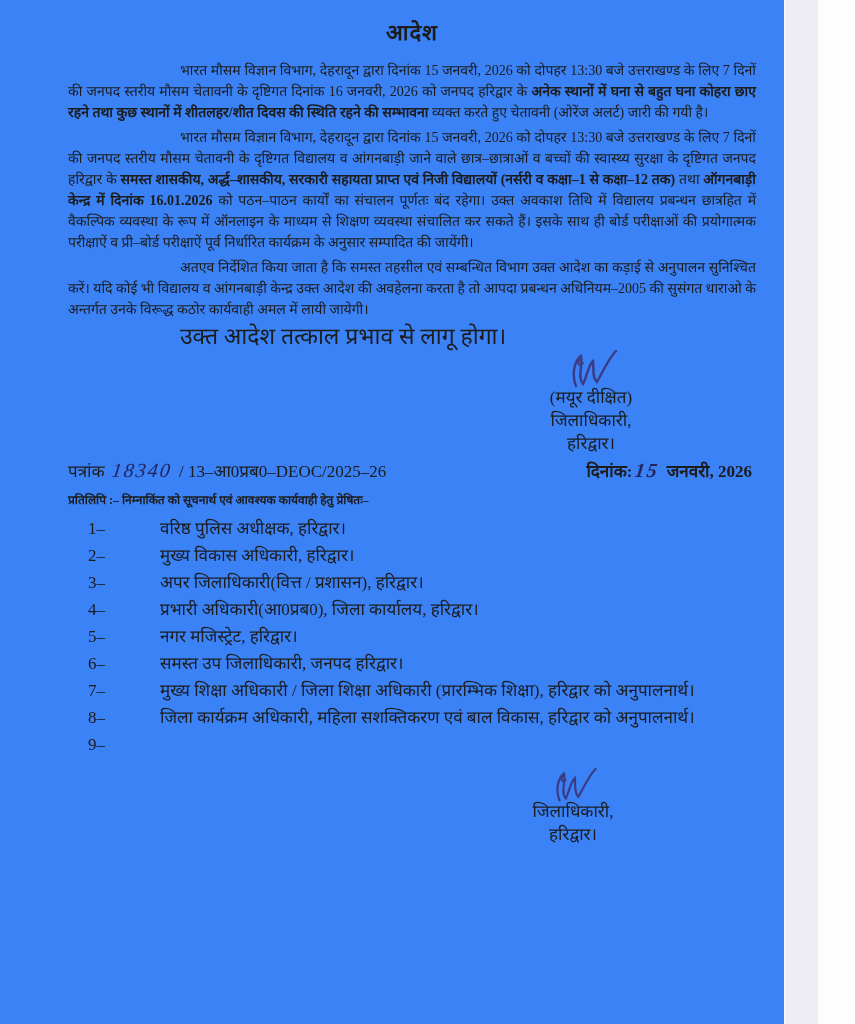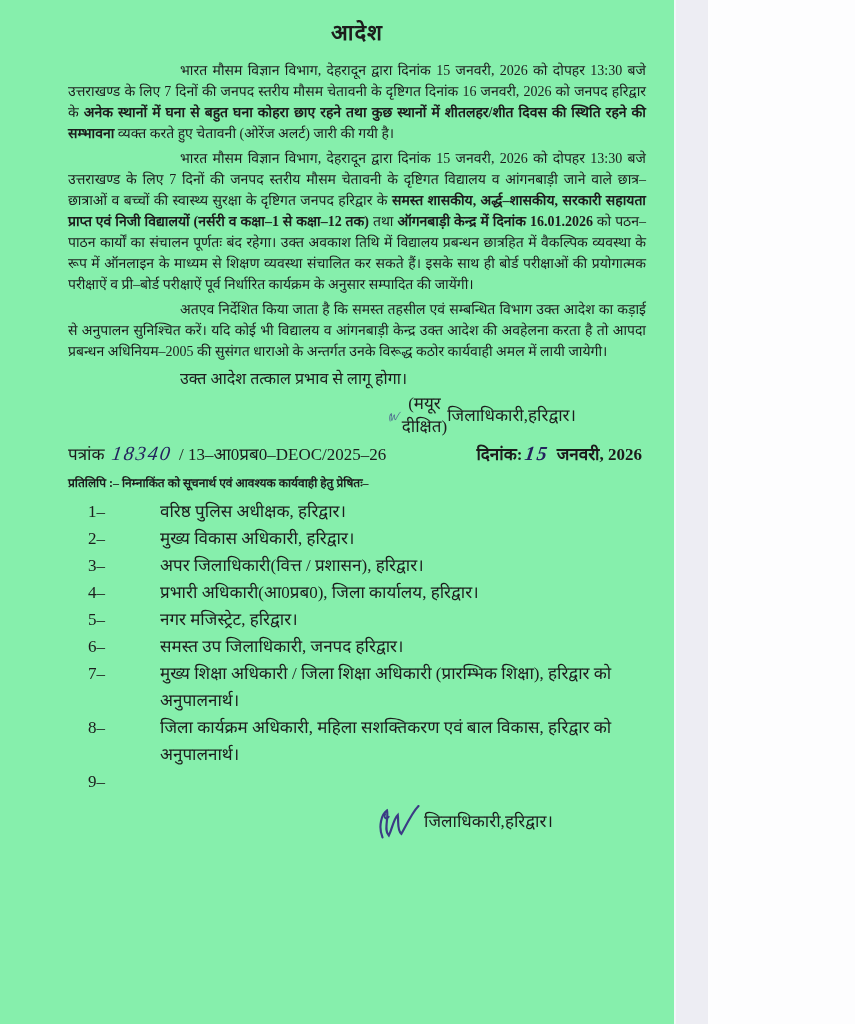--- a/index.html
+++ b/index.html
@@ -5,22 +5,22 @@
   html,body{margin:0;padding:0;}
   body{
     width:855px;height:1024px;
     background:#fdfdfe;
     font-family:"Liberation Serif","DejaVu Sans",sans-serif;
     color:#1c1c1c;
     overflow:hidden;
   }
   .page{
     position:relative;
-    width:708px;height:1024px;
-    background:#86efac;
+    width:818px;height:1024px;
+    background:#3b82f6;
     overflow:hidden;
   }
   .edge-strip{
     position:absolute;top:0;right:0;bottom:0;width:32px;
     background:#ededf3;
     border-left:2px solid #f6f6fa;
   }
   .content{
     position:relative;
     padding:12px 62px 0 68px;
@@ -33,25 +33,25 @@
   }
   p.para{
     margin:0 0 4px 0;
     font-size:14px;line-height:21px;
     text-align:justify;
     text-indent:112px;
   }
   .b{font-weight:bold;}
   .single-line{
     margin:2px 0 0 0;
-    font-size:16px;line-height:26px;
+    font-size:23px;line-height:26px;
     text-indent:112px;
   }
   .sig-block{
-    display:flex;flex-direction:row;align-items:center;
+    display:flex;flex-direction:column;align-items:center;
     width:190px;
     margin-left:auto;
   }
   .sig-block .sig-line{font-size:17px;line-height:23px;text-align:center;}
   .sig-first{margin-right:70px;margin-top:0px;}
   .sig-second{margin-right:88px;margin-top:10px;}
   .sig-mark{margin-bottom:-4px;}
   .office-heading{
     text-align:center;
     font-size:18px;font-weight:bold;

